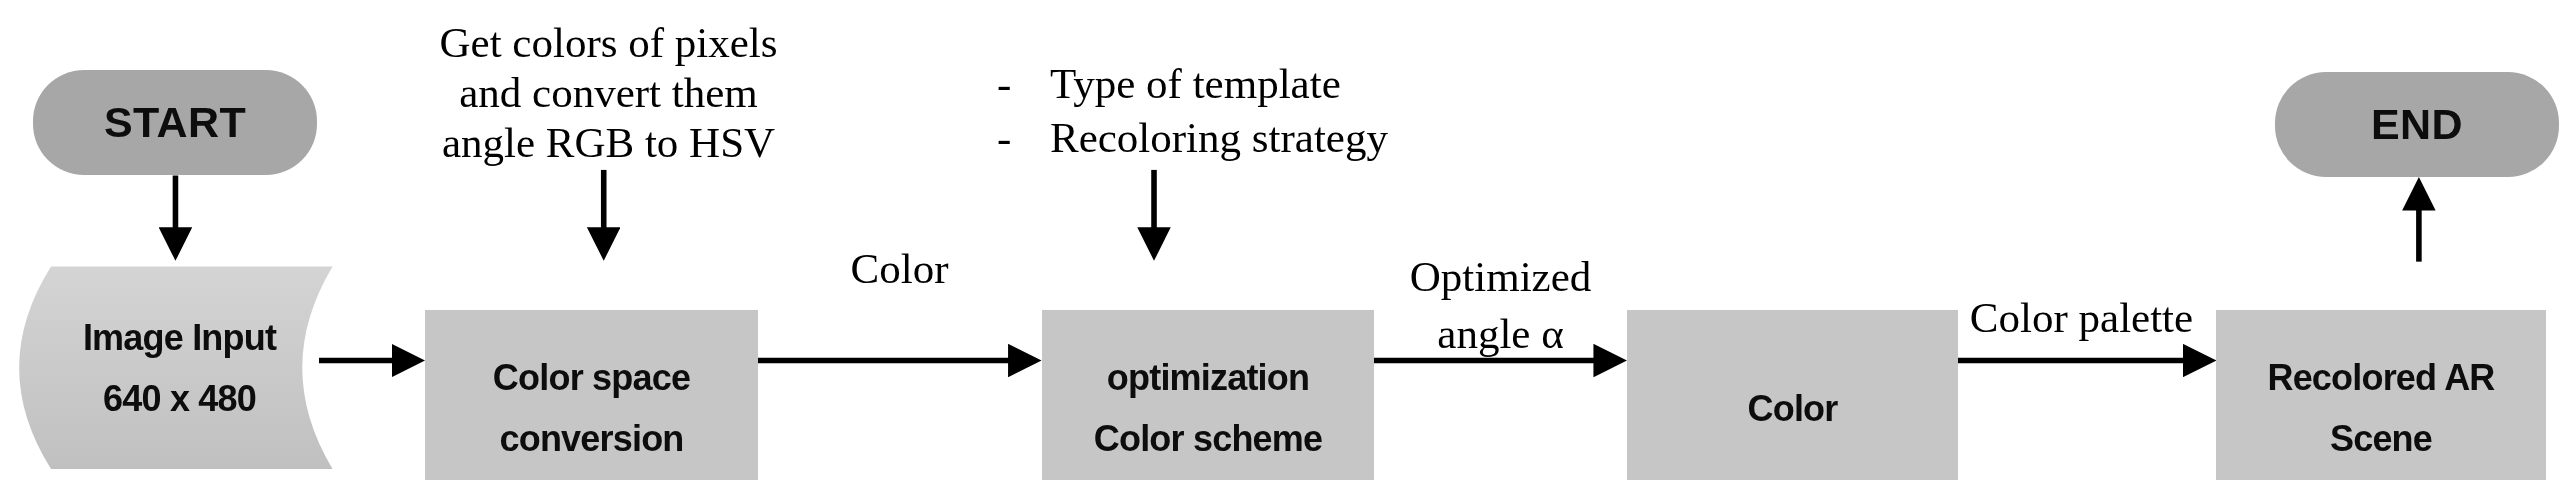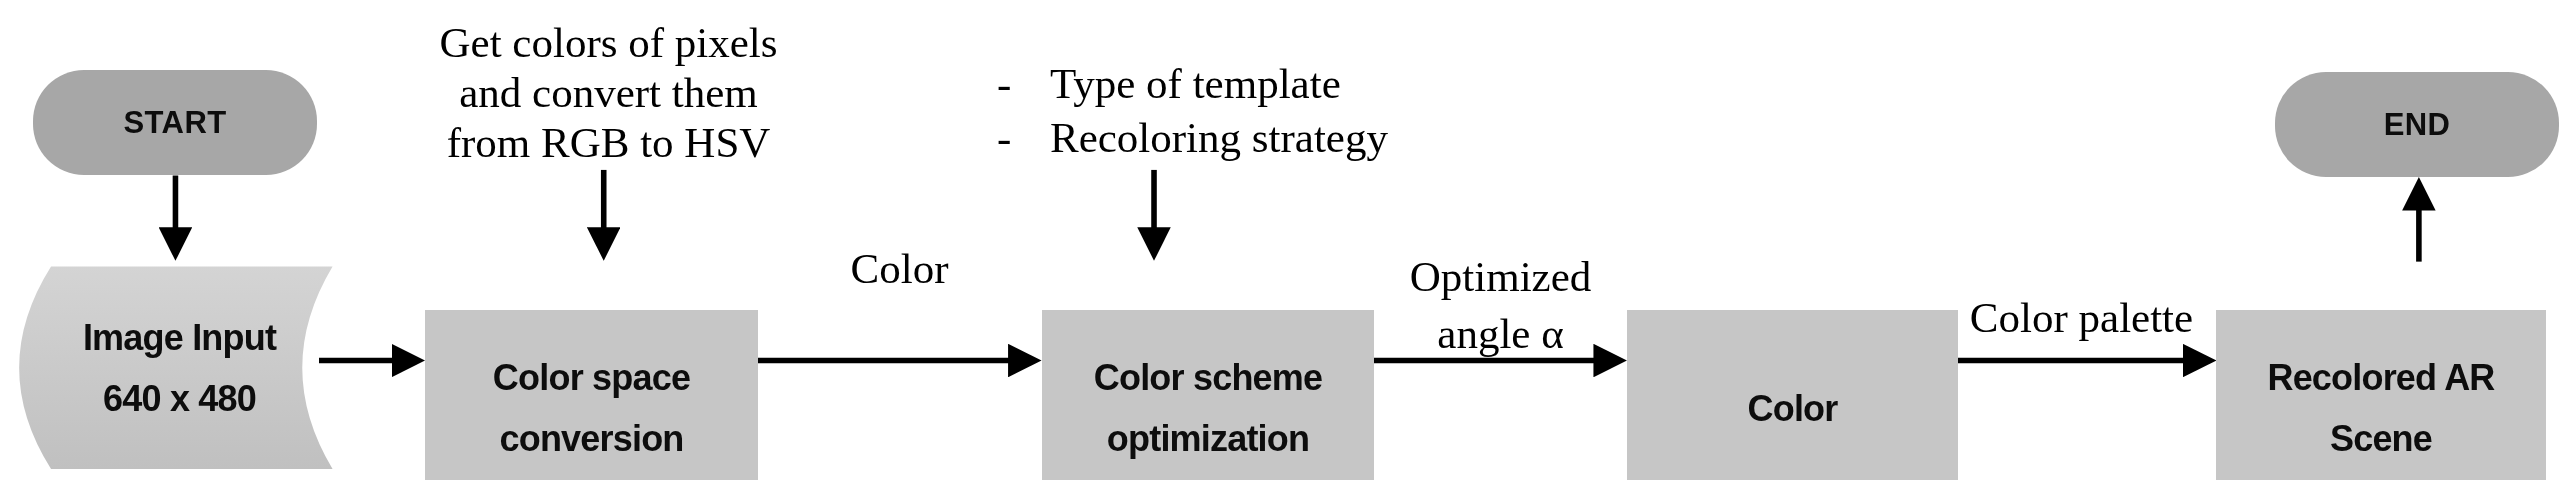--- a/index.html
+++ b/index.html
@@ -13,21 +13,21 @@
   }
   .layer { position: absolute; left: 0; top: 0; }
 
   
   .terminal {
     position: absolute;
     width: 284px; height: 105px;
     background: #a7a7a7;
     border-radius: 51px;
     display: flex; align-items: center; justify-content: center;
-    font-weight: bold; font-size: 31px; color: #0d0d0d;
+    font-weight: bold; font-size: 43px; color: #0d0d0d;
     letter-spacing: 0.4px;
   }
   .terminal.start { left: 33px; top: 70px; }
   .terminal.end   { left: 2275px; top: 72px; }
 
   
   .process {
     position: absolute;
     top: 262px; height: 196px;
     background: #c6c6c6;
@@ -105,37 +105,37 @@
     <div class="bline">Image Input</div>
     <div class="bline">640 x 480</div>
   </div>
 
   <div class="process p2">
     <div class="bline">Color space</div>
     <div class="bline">conversion</div>
   </div>
 
   <div class="process p3">
+    <div class="bline">optimization</div>
     <div class="bline">Color scheme</div>
-    <div class="bline">optimization</div>
   </div>
 
   <div class="process p4">
     <div class="bline">Color</div>
   </div>
 
   <div class="process p5">
     <div class="bline">Recolored AR</div>
     <div class="bline">Scene</div>
   </div>
 
   <div class="serif ann-top">
     <div>Get colors of pixels</div>
     <div>and convert them</div>
-    <div>from RGB to HSV</div>
+    <div>angle RGB to HSV</div>
   </div>
 
   <div class="serif ann-bullets">
     <div class="bullet-row">
       <span class="bullet-dash">-</span>
       <span>Type of template</span>
     </div>
     <div class="bullet-row">
       <span class="bullet-dash">-</span>
       <span>Recoloring strategy</span>

